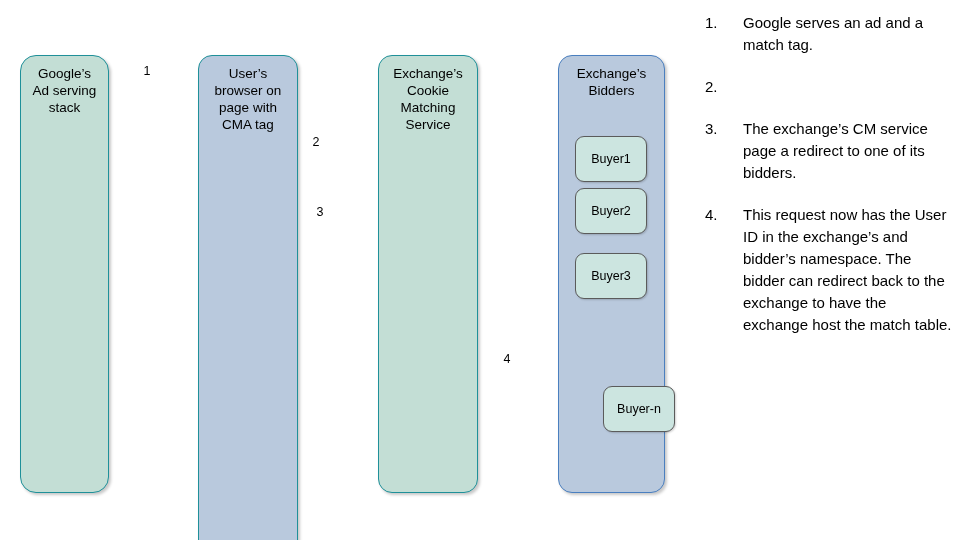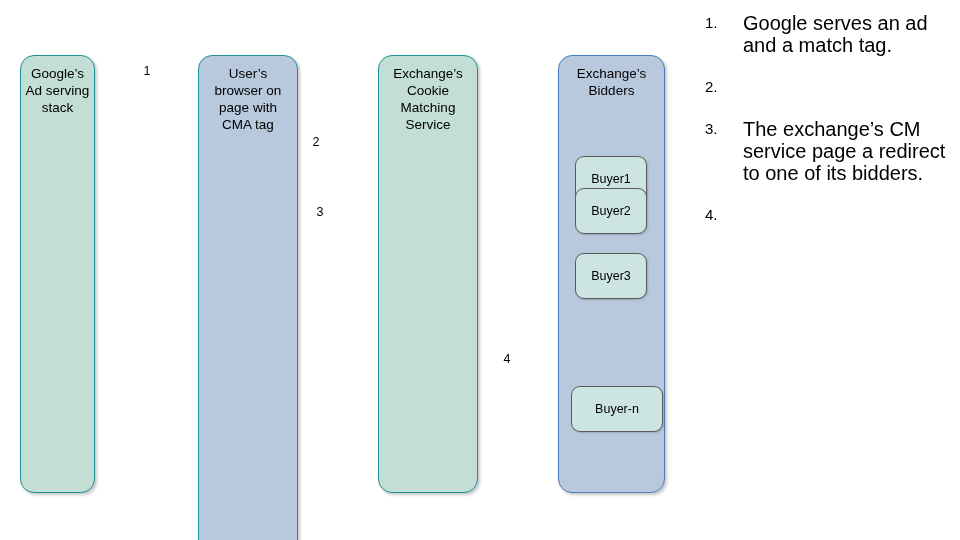--- a/index.html
+++ b/index.html
@@ -92,31 +92,31 @@
   }
   .step-num {
     width: 38px;
     flex: 0 0 38px;
     font-size: 15px;
     line-height: 22px;
     color: #000000;
   }
   .step-text {
     flex: 1;
-    font-size: 20px;
+    font-size: 15px;
     line-height: 22px;
     color: #000000;
   }
 </style>
 </head>
 <body>
 
 <div id="canvas">
 
-  <div class="flowbox green" style="left:20px; top:55px; width:75px; height:438px;">
+  <div class="flowbox green" style="left:20px; top:55px; width:89px; height:438px;border-radius:16px;">
     <div class="boxlabel">Google’s
 Ad serving
 stack</div>
   </div>
 
   <div class="flowbox blue-teal" style="left:198px; top:55px; width:100px; height:519px;">
     <div class="boxlabel">User’s
 browser on
 page with
 CMA tag</div>
@@ -127,30 +127,30 @@
 Cookie
 Matching
 Service</div>
   </div>
 
   <div class="flowbox blue" style="left:558px; top:55px; width:107px; height:438px;">
     <div class="boxlabel">Exchange’s
 Bidders</div>
   </div>
 
-  <div class="buyer" style="left:575px; top:136px; width:72px; height:46px;margin-top:20px;">
+  <div class="buyer" style="left:575px; top:136px; width:72px; height:46px;">
     <span>Buyer1</span>
   </div>
   <div class="buyer" style="left:575px; top:188px; width:72px; height:46px;">
     <span>Buyer2</span>
   </div>
   <div class="buyer" style="left:575px; top:253px; width:72px; height:46px;align-items:center;">
     <span>Buyer3</span>
   </div>
-  <div class="buyer" style="left:571px; top:386px; width:92px; height:46px;">
+  <div class="buyer" style="left:603px; top:386px; width:72px; height:46px;">
     <span>Buyer-n</span>
   </div>
 
   <svg class="arrow-svg" viewBox="0 0 960 540">
     <defs>
       <marker id="arrowhead-r" markerWidth="9" markerHeight="7" refX="8.5" refY="3.5" orient="auto" markerUnits="strokeWidth">
         <path d="M0,0 L9,3.5 L0,7 L2,3.5 Z" fill="#1b8e97"></path>
       </marker>
       <marker id="arrowhead-l" markerWidth="9" markerHeight="7" refX="8.5" refY="3.5" orient="auto" markerUnits="strokeWidth">
         <path d="M0,0 L9,3.5 L0,7 L2,3.5 Z" fill="#1b8e97"></path>
@@ -189,16 +189,17 @@
     </div>
     <div class="step">
       <div class="step-num">2.</div>
     </div>
     <div class="step">
       <div class="step-num">3.</div>
       <div class="step-text">The exchange’s CM service page a redirect to one of its bidders.</div>
     </div>
     <div class="step">
       <div class="step-num">4.</div>
+      <div class="step-text">This request now has the User ID in the exchange’s and bidder’s namespace. The bidder can redirect back to the exchange to have the exchange host the match table.</div>
     </div>
   </div>
 
 </div>
 
 </body></html>

